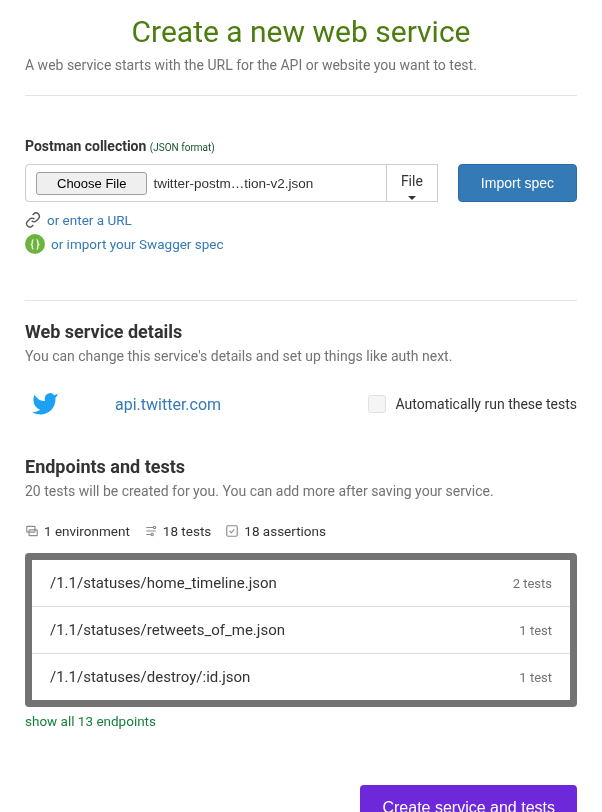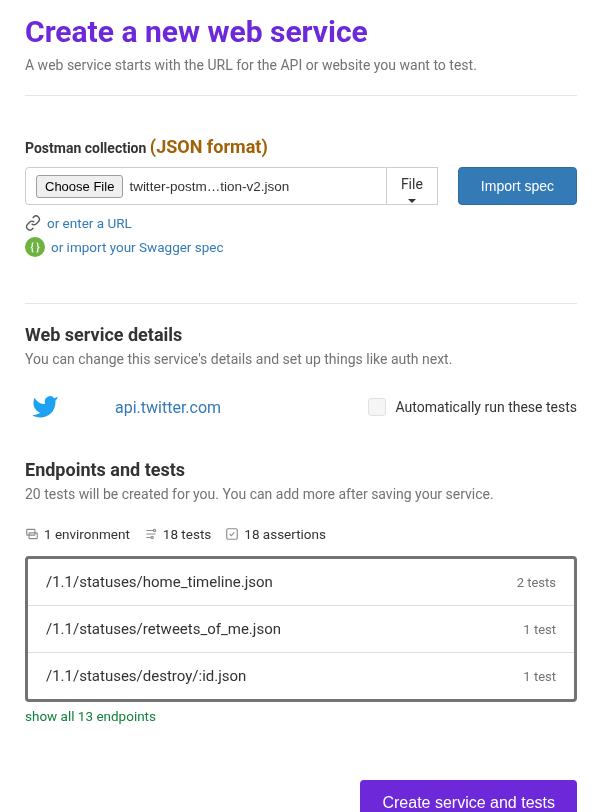--- a/index.html
+++ b/index.html
@@ -5,45 +5,46 @@
 * { box-sizing: border-box; margin: 0; padding: 0; }
 body {
   font-family: -apple-system, BlinkMacSystemFont, "Segoe UI", Roboto, "Helvetica Neue", Arial, sans-serif;
   color: #333;
   background: #fff;
   width: 602px;
   padding: 14px 25px;
 }
 h1 {
   font-size: 30px;
-  font-weight: 700;
-  color: #6d28d9;
+  font-weight: 400;
+  color: #4d7c0f;
   margin-bottom: 8px;
+  text-align: center;
 }
 .subtitle {
   color: #737373;
   font-size: 14px;
   margin-bottom: 22px;
 }
 hr {
   border: none;
   border-top: 1px solid #e5e5e5;
   margin-bottom: 40px;
 }
 .section-label {
   font-size: 14px;
   font-weight: 700;
   color: #333;
   margin-bottom: 10px;
   display: inline-block;
 }
 .section-label .hint {
-  font-weight: 700;
-  font-size: 18px;
-  color: #a16207;
+  font-weight: 400;
+  font-size: 10px;
+  color: #14532d;
 }
 .import-row {
   display: flex;
   gap: 0;
   margin-bottom: 10px;
   align-items: stretch;
 }
 .file-input-box {
   flex: 1;
   display: flex;
@@ -51,21 +52,21 @@
   border: 1px solid #ccc;
   border-radius: 4px 0 0 4px;
   padding: 6px 10px;
   height: 38px;
   background: #fff;
 }
 .choose-file-btn {
   background: #efefef;
   border: 1px solid #9d9d9d;
   border-radius: 3px;
-  padding: 3px 8px;
+  padding: 3px 20px;
   font-size: 13px;
   font-family: Arial, sans-serif;
   cursor: pointer;
   margin-right: 6px;
 }
 .file-name {
   font-size: 13.5px;
   font-family: Arial, sans-serif;
   color: #333;
   white-space: nowrap;
@@ -180,21 +181,21 @@
   display: flex;
   gap: 14px;
   align-items: center;
   color: #737373;
   font-size: 13.5px;
   margin-bottom: 14px;
 }
 .stat { display: flex; align-items: center; gap: 5px; color: #333; }
 .stat svg { color: #8c8c8c; }
 .endpoint-list {
-  border: 3px solid #737373;
+  border: 7px solid #737373;
   border-radius: 4px;
   overflow: hidden;
 }
 .endpoint-item {
   display: flex;
   align-items: center;
   justify-content: space-between;
   padding: 14px 18px;
   border-bottom: 1px solid #ddd;
   cursor: pointer;

